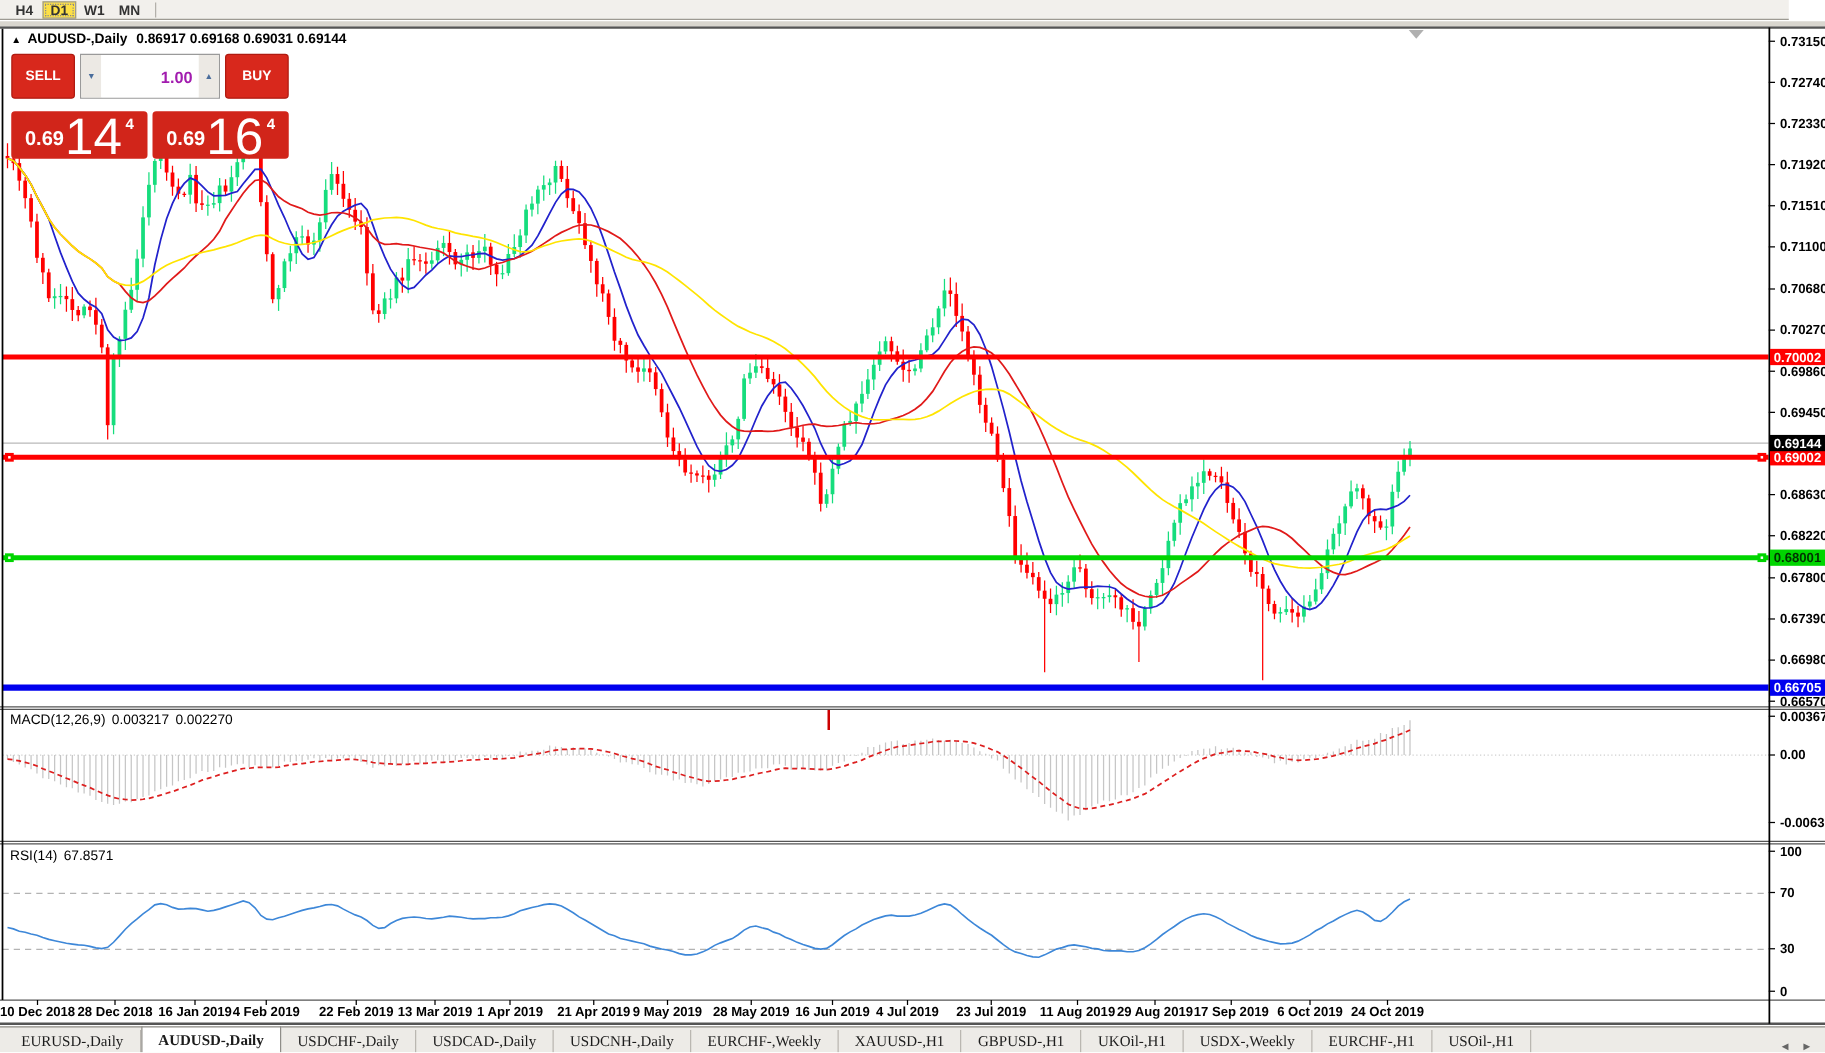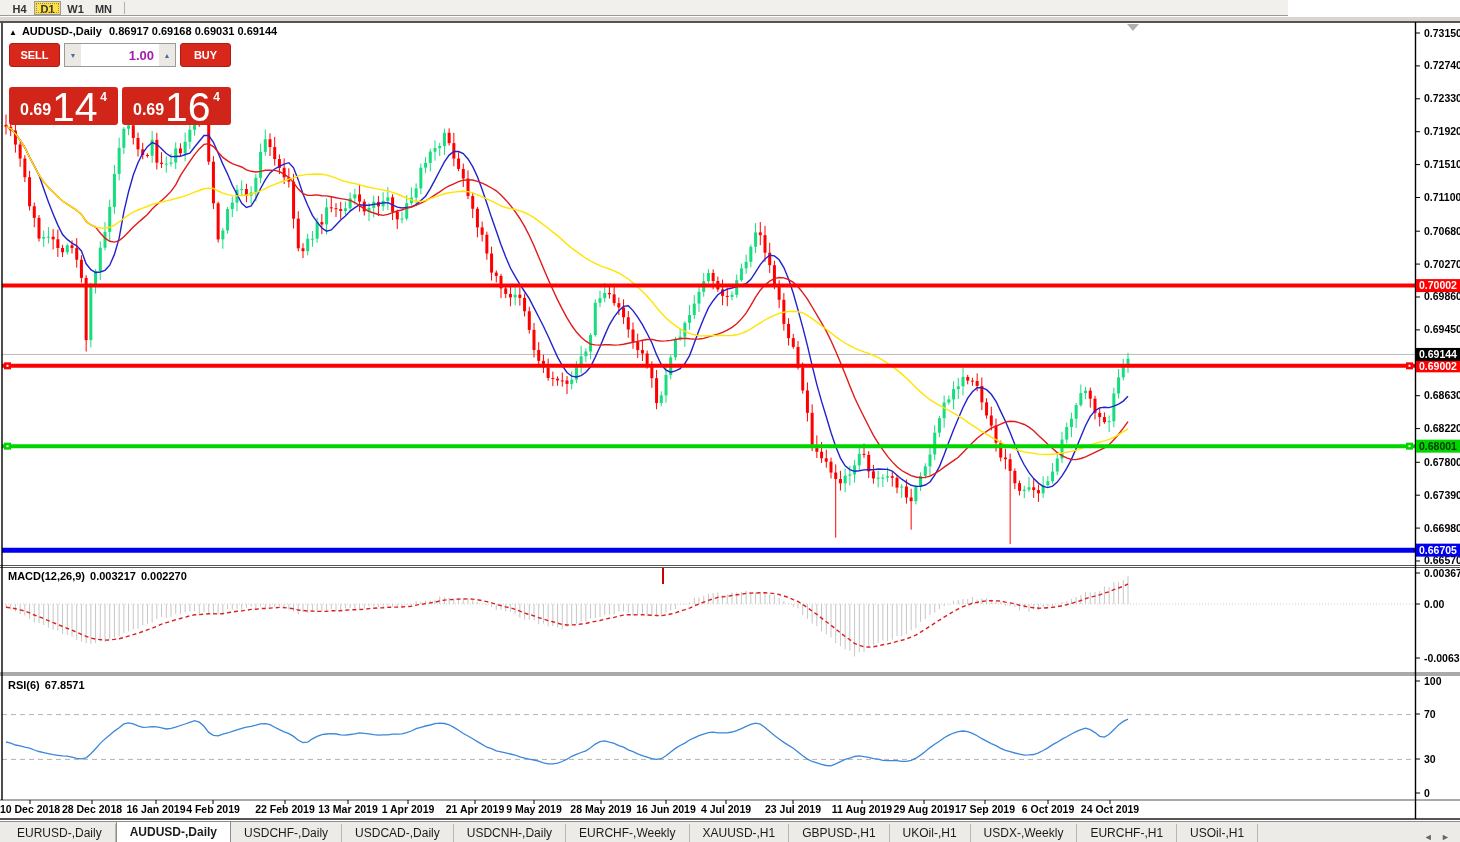--- a/index.html
+++ b/index.html
@@ -1,58 +1,58 @@
 <!DOCTYPE html>
 <html><head>
 <meta charset="utf-8">
 <style>
   html,body{margin:0;padding:0;background:#fff;}
   .app{position:relative;width:1460px;height:842px;background:#fff;overflow:hidden;
        font-family:"Liberation Sans",sans-serif;-webkit-font-smoothing:antialiased;}
   
-  .toolbar{position:absolute;left:0;top:0;width:1288px;height:16px;background:#f2f0ec;
+  .toolbar{position:absolute;left:0;top:0;width:1431px;height:16px;background:#f2f0ec;
            border-bottom:1px solid #9d9a92;display:flex;align-items:center;padding-left:6px;
            box-sizing:border-box;z-index:6;}
   .tf-btn{height:14px;min-width:27px;margin-right:1px;text-align:center;font-size:11px;line-height:14px;
           font-weight:700;color:#333;background:transparent;border:1px solid transparent;padding:0 2px;}
   .tf-btn.active{background:#fde047;border:1px solid #9a9a9a;outline:1px dotted #8a8a8a;outline-offset:-3px;}
   .tf-sep{width:1px;height:12px;background:#b3b0aa;margin-left:6px;}
   .win-top{position:absolute;left:0;top:17px;width:1460px;height:4px;background:#d9d6cf;z-index:5;}
   
   #svg{position:absolute;left:0;top:0;z-index:1;}
   svg text{font-family:"Liberation Sans",sans-serif;}
   
   .chart-title{position:absolute;left:9px;top:25px;z-index:5;font-size:11px;font-weight:700;color:#000;}
   .chart-title .tri{font-size:8px;margin-right:5px;}
   .chart-title .ohlc{margin-left:7px;font-weight:700;}
   
   .trade-panel{position:absolute;left:9px;top:43px;width:222px;z-index:5;}
-  .tp-row1{display:flex;height:24px;margin-bottom:20px;}
+  .tp-row1{display:flex;height:36px;margin-bottom:10px;}
   .btn-trade{width:51px;background:#d8281c;color:#fff;font-size:11px;font-weight:700;
              border:1px solid #b01a10;border-radius:3px;font-family:"Liberation Sans",sans-serif;}
   .vol{flex:1;display:flex;margin:0 4px;border:1px solid #9a9a9a;background:#fff;box-sizing:border-box;}
   .vol .spin{width:16px;background:#ece9e4;border:none;font-size:7px;color:#4a6d9c;padding:0;}
   .vol input{flex:1;width:40px;min-width:0;border:none;outline:none;text-align:right;font-size:13px;
              font-weight:700;padding:0 5px 0 0;font-family:"Liberation Sans",sans-serif;color:#a21caf;}
   .tp-row2{display:flex;gap:4px;height:38px;}
   .pp{flex:1;background:#d1251a;border-radius:3px;color:#fff;position:relative;}
   .pp .small{position:absolute;left:11px;bottom:6px;font-size:16px;font-weight:700;}
   .pp .big{position:absolute;left:43px;top:-3px;font-size:41px;font-weight:400;}
   .pp .sup{position:absolute;right:11px;top:3px;font-size:12px;font-weight:700;}
   
-  .pane-label{position:absolute;left:8px;z-index:5;font-size:11px;font-weight:700;color:#000;}
+  .pane-label{position:absolute;left:8px;z-index:5;font-size:11px;font-weight:400;color:#000;}
   .pane-label span{margin-right:5px;}
   #macd-label{top:570px;}
   #rsi-label{top:679px;}
   
   .tabbar{position:absolute;left:0;top:821px;width:1460px;height:21px;background:#edebe7;
           border-top:1px solid #908d88;display:flex;align-items:flex-end;z-index:6;box-sizing:border-box;
           padding-left:4px;font-size:12px;}
   .tab{height:18px;line-height:18px;padding:0 13px;color:#1c1c1c;border-right:1px solid #bab7b1;
-       white-space:nowrap;}
+       white-space:nowrap;font-family:Liberation Serif, serif;}
   .tab.active{background:#fff;font-weight:700;height:20px;line-height:20px;
               border:1px solid #8f8d88;border-bottom:none;}
   .tab-arrows{margin-left:auto;padding-right:10px;color:#666;font-size:9px;}
   .tab-arrows span{margin-left:6px;}
 </style>
 </head>
 <body>
 
 <div class="app">
   <svg id="svg" width="1460" height="842">
@@ -954,21 +954,21 @@
         <span class="big">16</span>
         <span class="sup">4</span>
       </div>
     </div>
   </div>
 
   <div class="pane-label" id="macd-label">
     <span>MACD(12,26,9)</span><span>0.003217</span><span>0.002270</span>
   </div>
   <div class="pane-label" id="rsi-label">
-    <span>RSI(6)</span><span>67.8571</span>
+    <span>RSI(14)</span><span>67.8571</span>
   </div>
 
   <div class="tabbar">
     <div id="tabs" style="display:flex;align-items:flex-end">
         <div class="tab">EURUSD-,Daily</div>
         <div class="tab active">AUDUSD-,Daily</div>
         <div class="tab">USDCHF-,Daily</div>
         <div class="tab">USDCAD-,Daily</div>
         <div class="tab">USDCNH-,Daily</div>
         <div class="tab">EURCHF-,Weekly</div>

